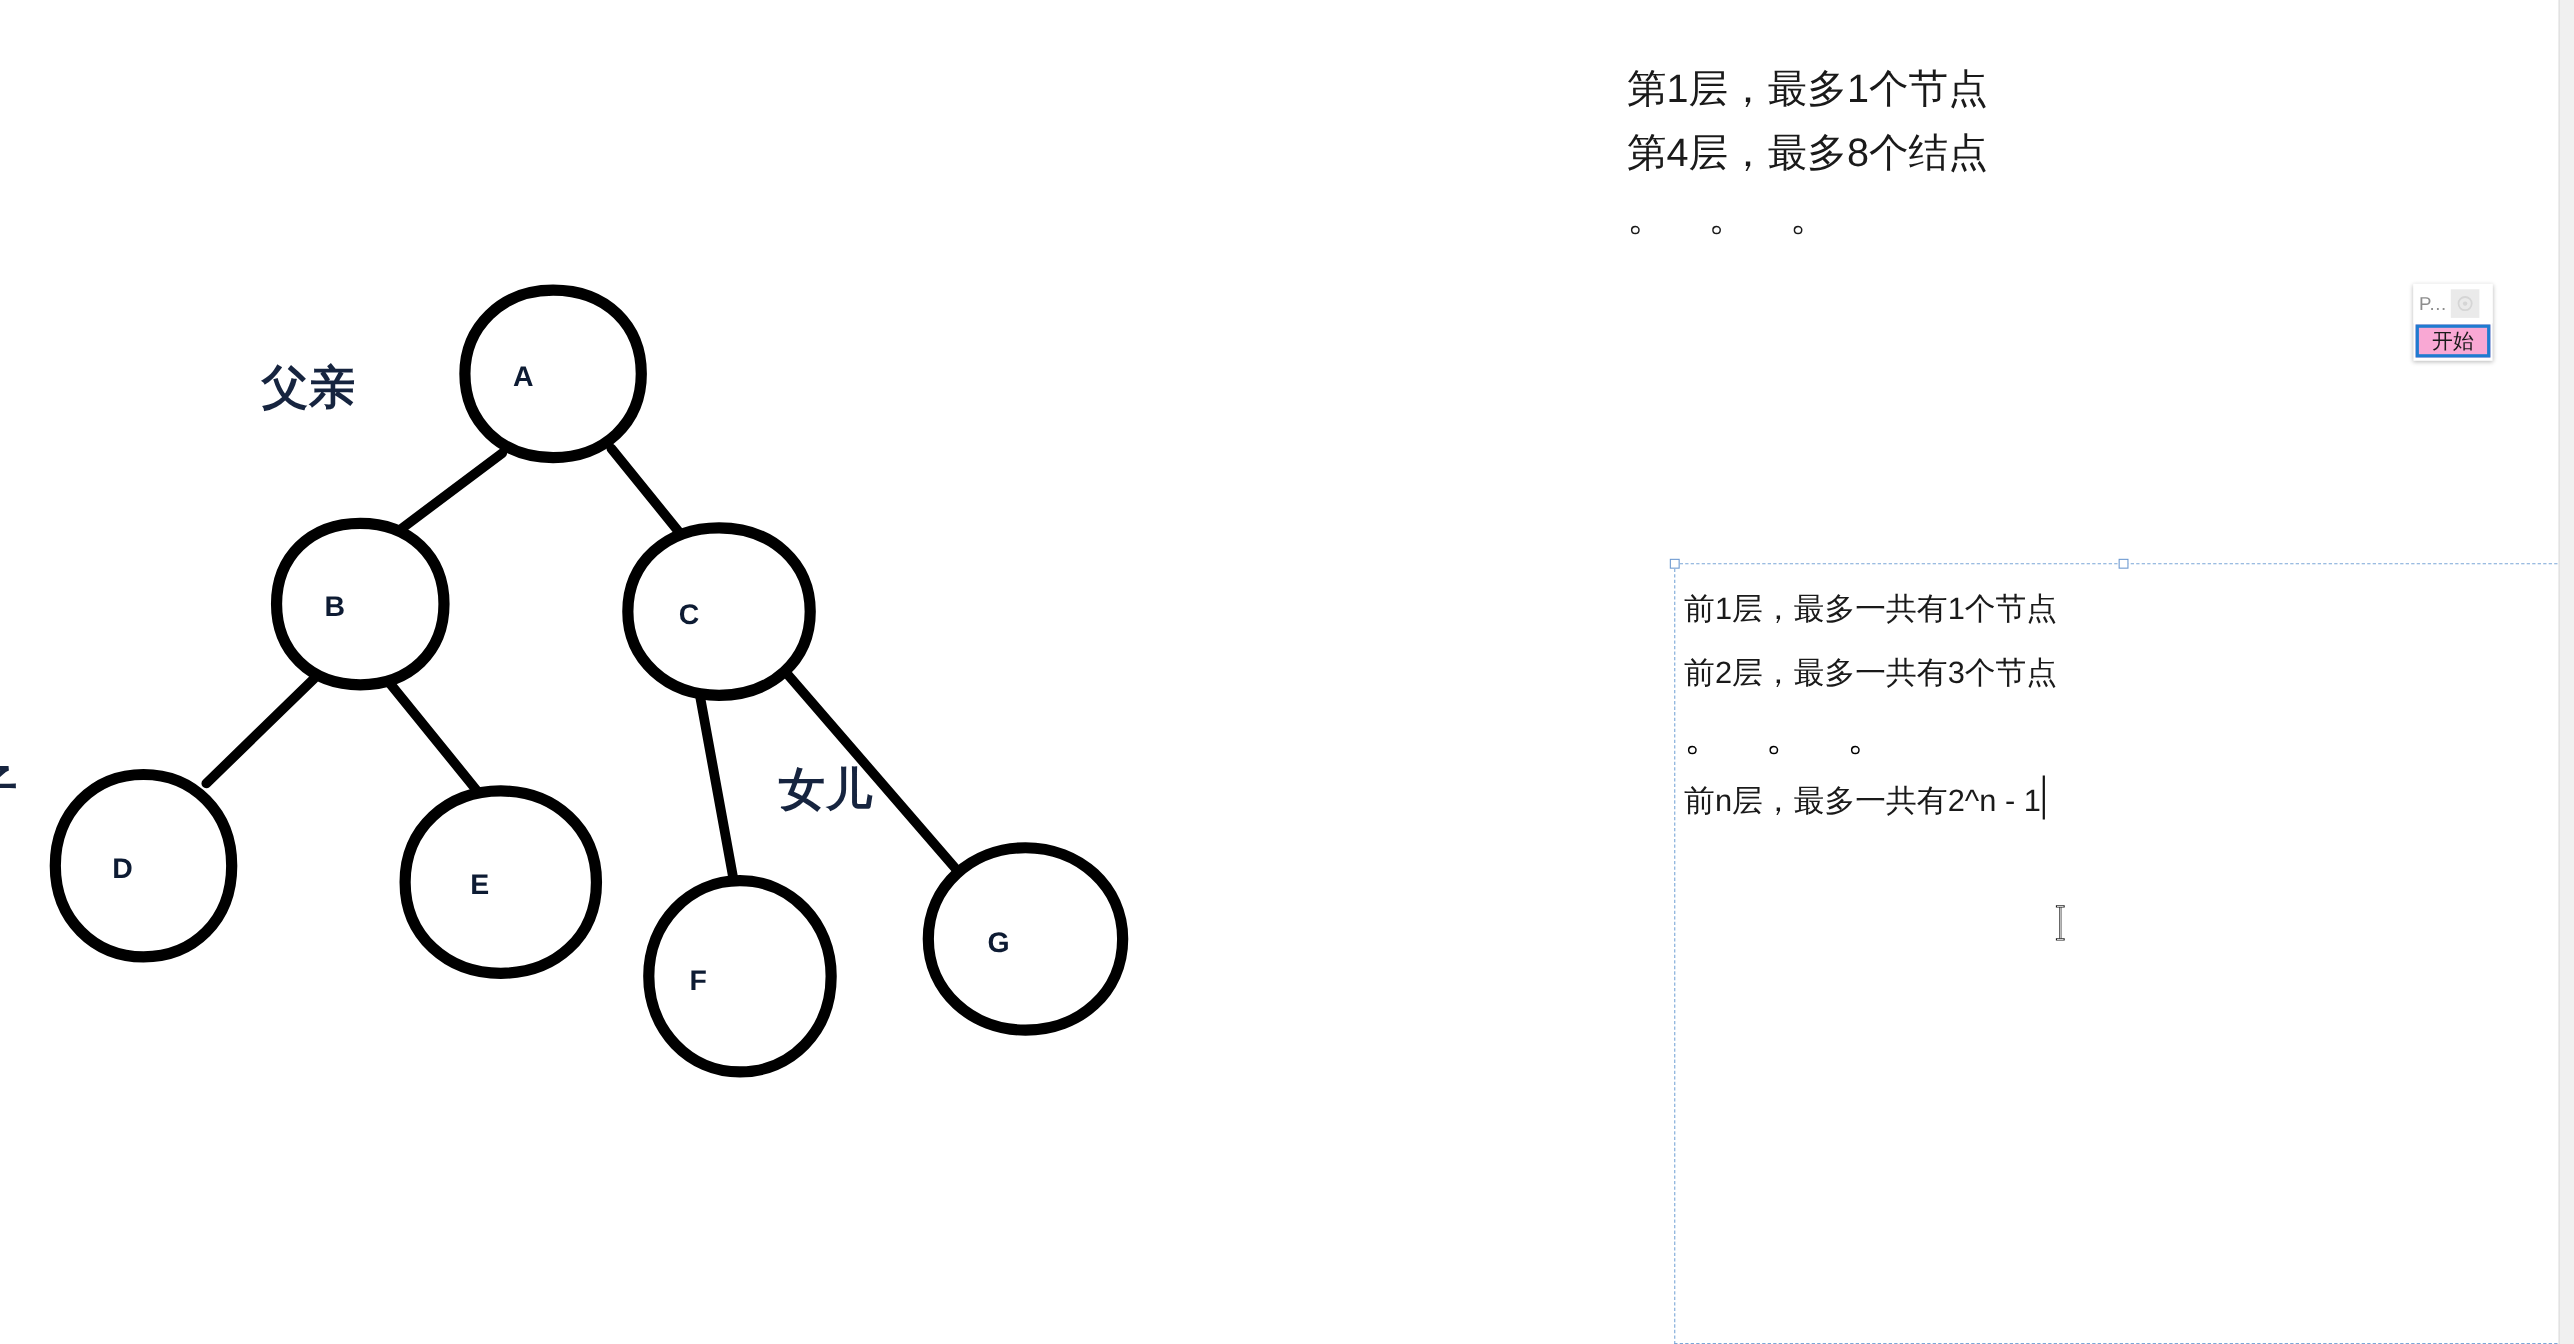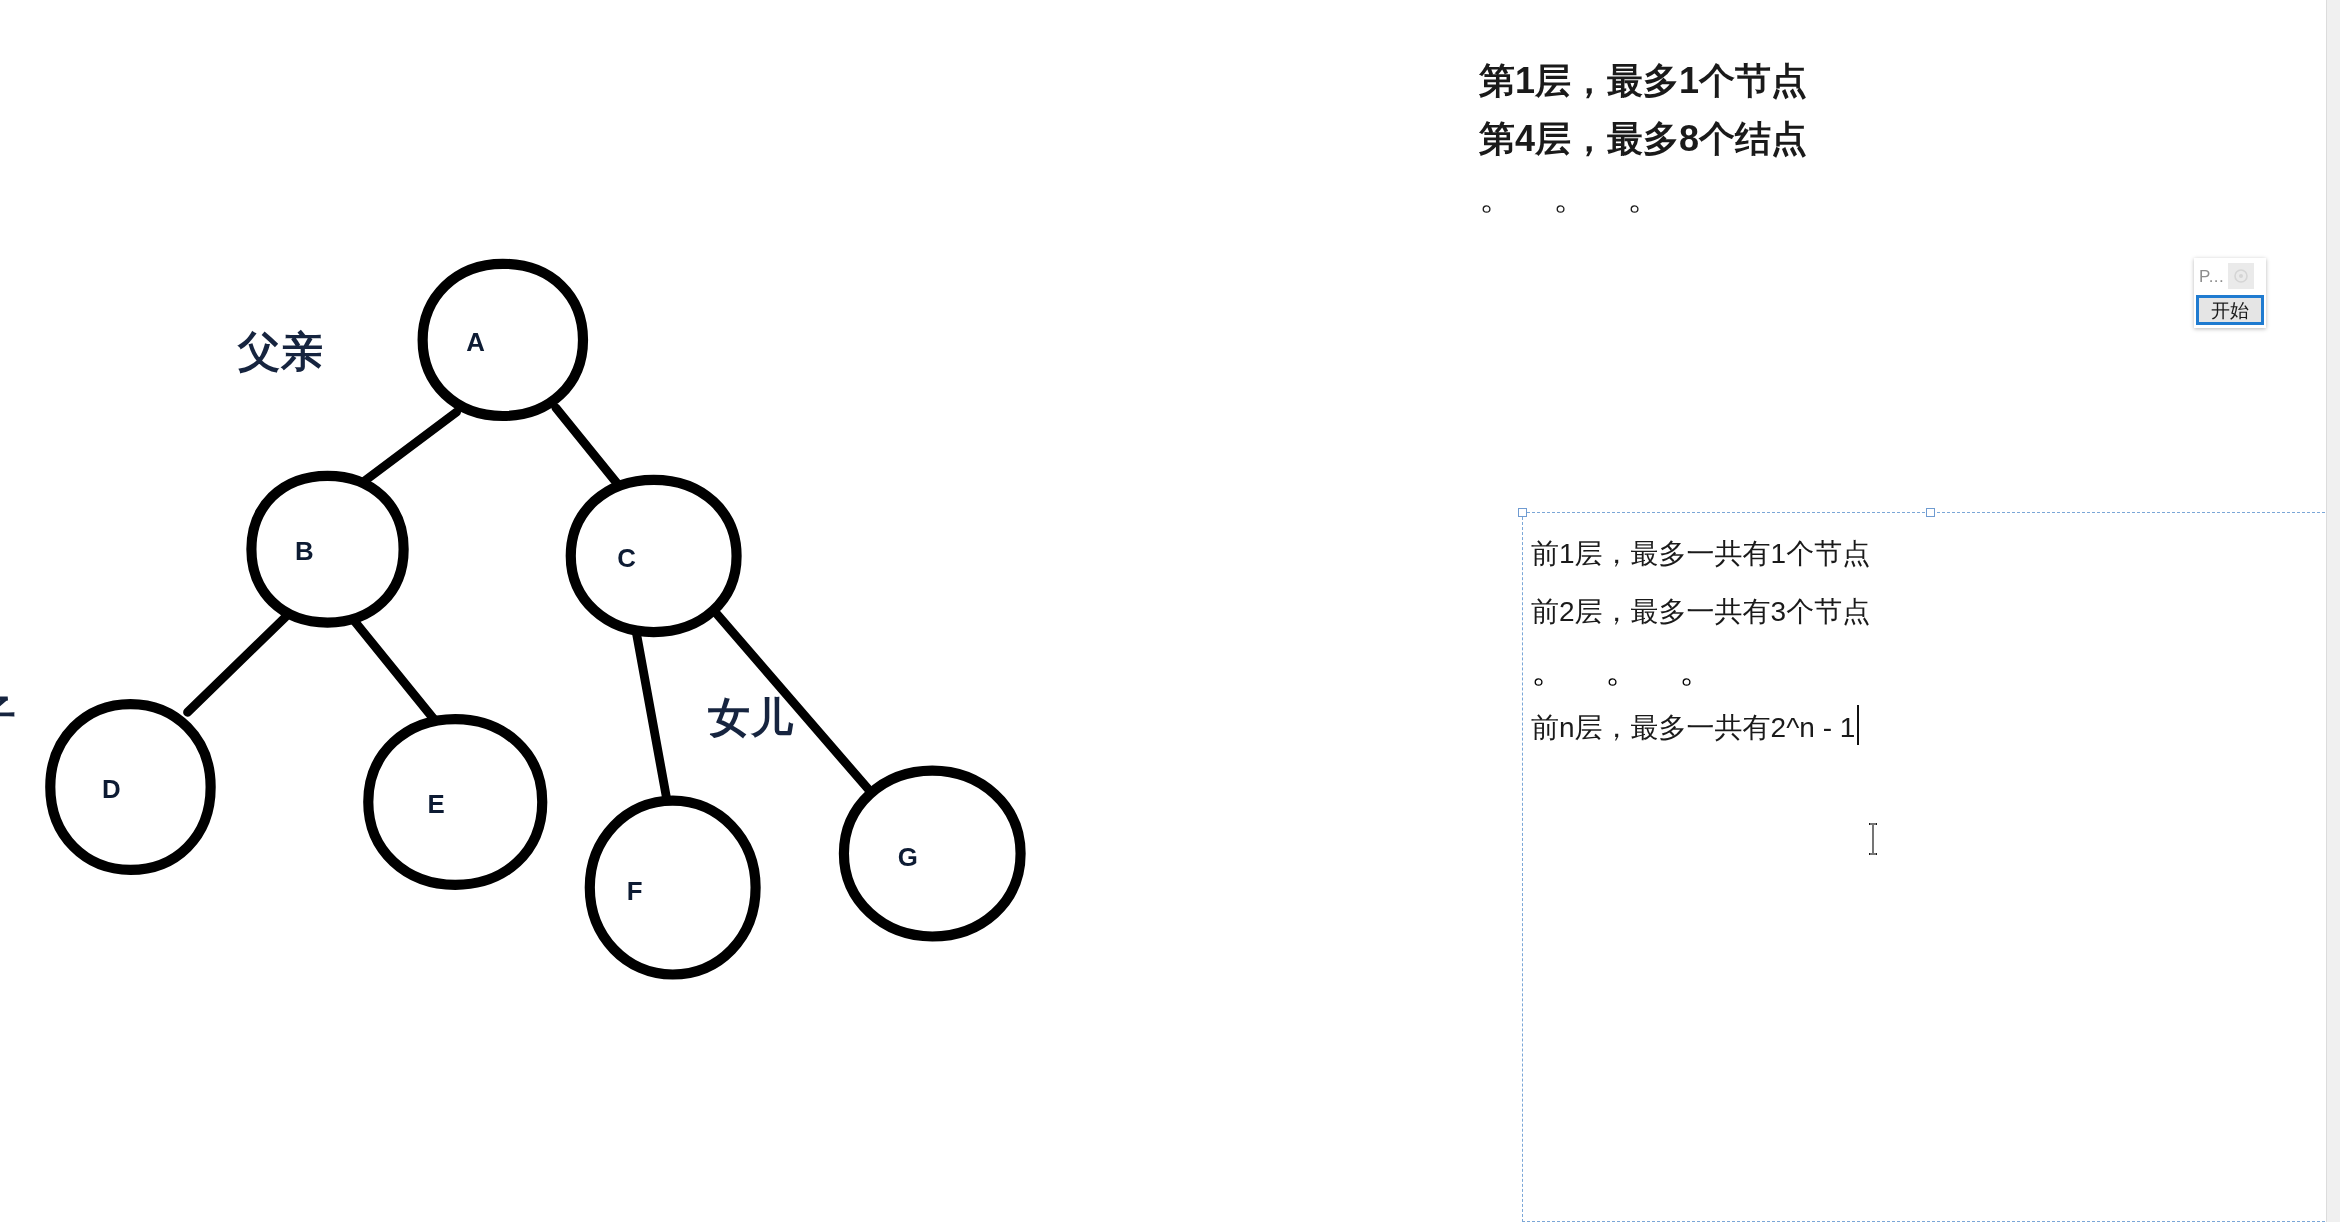--- a/index.html
+++ b/index.html
@@ -77,21 +77,20 @@
   }
   #formula-block-levels {
     left: 1479px;
     top: 52px;
     width: 820px;
   }
   #formula-block-levels .tline {
     font-size: 36px;
     line-height: 58px;
     white-space: pre;
-    font-weight: bold;
   }
   .ellipsis-line {
     font-size: 36px;
     line-height: 58px;
     letter-spacing: 14px;
   }
 
   
   #textbox-totals {
     position: absolute;
@@ -159,21 +158,21 @@
     height: 26px;
     margin-left: 4px;
     background: #eaeaea;
     position: relative;
   }
   #mini-widget .mw-swatch svg { position: absolute; left: 5px; top: 5px; }
   #mini-widget .mw-btn {
     margin: 1px 2px 3px 2px;
     height: 30px;
     border: 3px solid #1f7bd0;
-    background: #e5e5e5;
+    background: #f9a8d4;
     display: flex;
     align-items: center;
     justify-content: center;
     box-sizing: border-box;
   }
   #mini-widget .mw-btn span {
     font-size: 19px;
     color: #1a1a1a;
     line-height: 1;
   }

